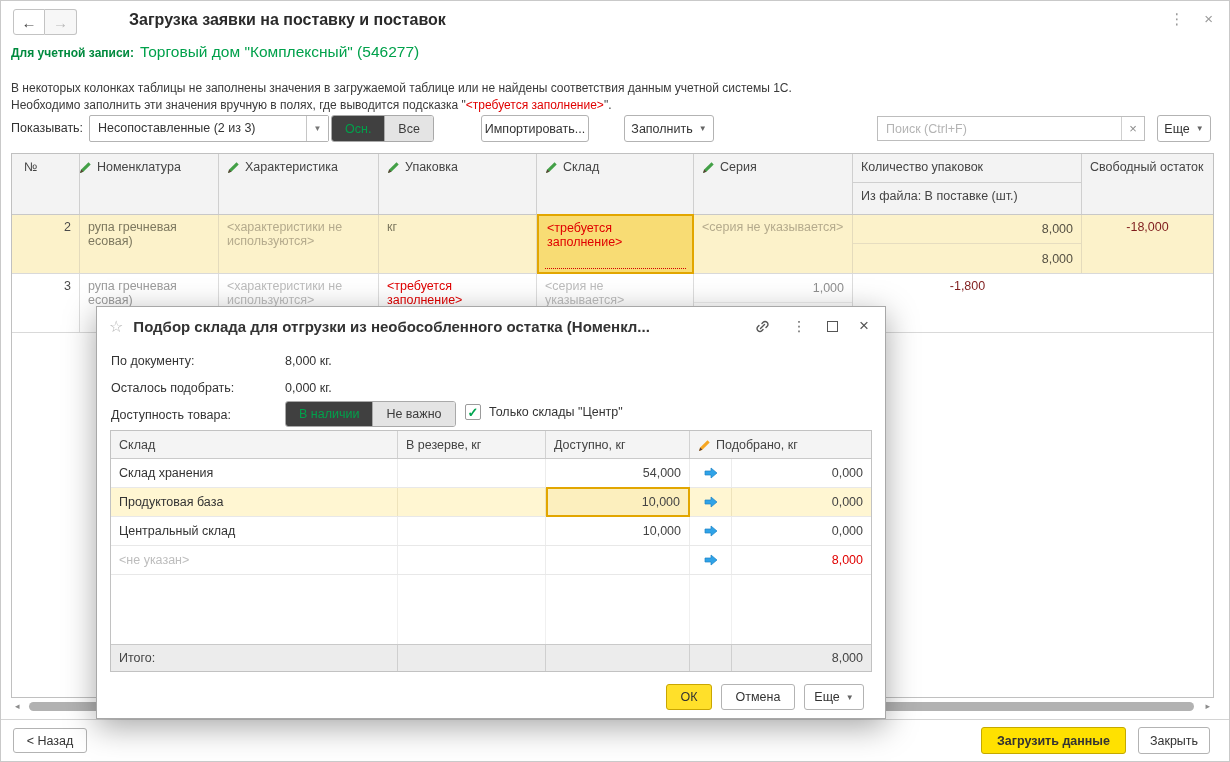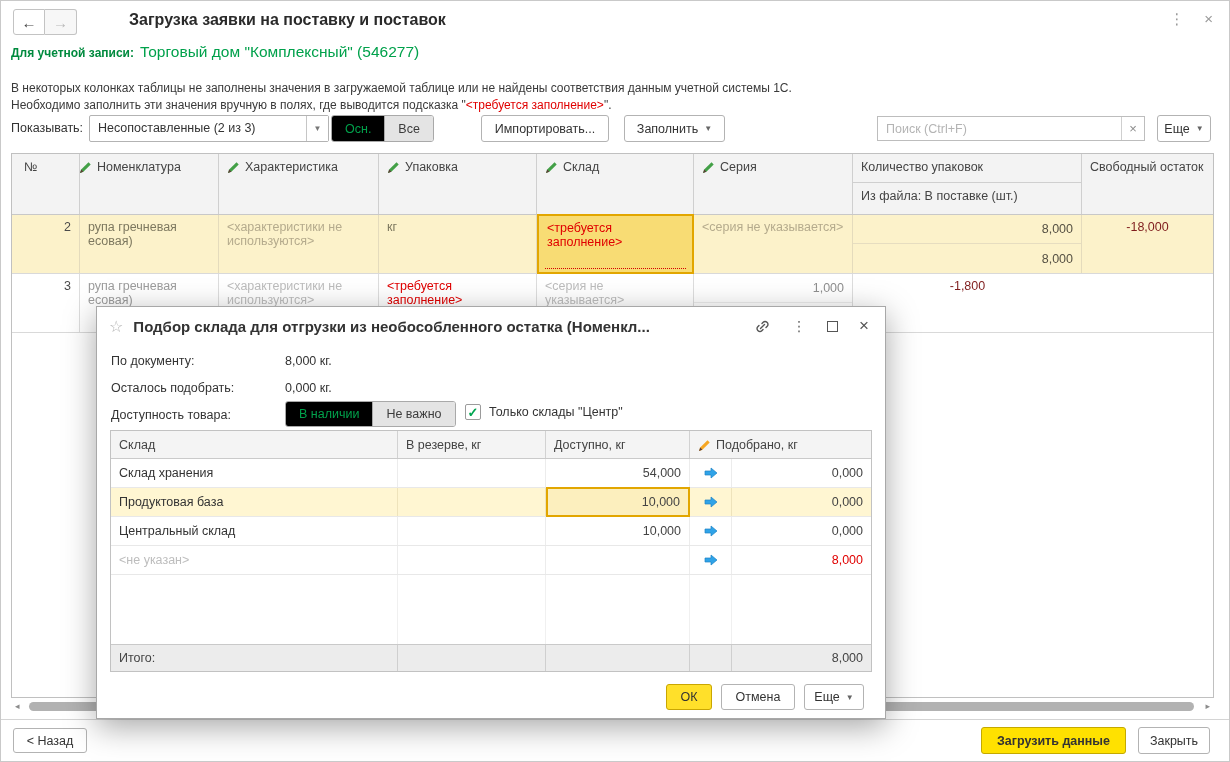--- a/index.html
+++ b/index.html
@@ -27,25 +27,25 @@
 
   
   .toolbar { position:absolute; left:10px; top:114px; right:18px; height:28px; font-size:12.5px; }
   .tb-label { position:absolute; left:0; top:6px; color:#333; }
   .combo { position:absolute; left:78px; top:0; width:240px; height:27px; border:1px solid #b3b3b3; border-radius:2px; background:#fff; display:flex; }
   .combo-text { flex:1; padding:5px 8px; color:#333; white-space:nowrap; overflow:hidden; }
   .combo-btn { width:22px; border-left:1px solid #c6c6c6; display:flex; align-items:center; justify-content:center; color:#777; font-size:8px; background:#fff; cursor:pointer; }
   .segment { position:absolute; display:flex; border:1px solid #a9a9a9; border-radius:3px; overflow:hidden; height:27px; }
   .segment.tb { left:320px; top:0; }
   .seg-btn { padding:0 13px; display:flex; align-items:center; background:#e4e4e4; color:#3c3c3c; cursor:pointer; }
-  .seg-btn.active { background:#000000; color:#00a14b; }
+  .seg-btn.active { background:#404040; color:#00a14b; }
   .seg-btn + .seg-btn { border-left:1px solid #a9a9a9; }
   .btn { display:inline-flex; align-items:center; justify-content:center; border:1px solid #b3b3b3; border-radius:3px; background:#fff; font-size:12.5px; color:#333; cursor:pointer; }
-  .tb-import { position:absolute; left:470px; top:0; width:128px; height:27px; }
-  .tb-fill { position:absolute; left:613px; top:0; width:101px; height:27px; }
+  .tb-import { position:absolute; left:470px; top:0; width:108px; height:27px; }
+  .tb-fill { position:absolute; left:613px; top:0; width:90px; height:27px; }
   .arrow-down { font-size:8px; color:#666; margin-left:6px; }
   .searchbox { position:absolute; right:66px; top:1px; width:268px; height:25px; border:1px solid #bdbdbd; display:flex; background:#fff; }
   .searchbox input { flex:1; border:none; outline:none; padding:0 8px; font-size:12.5px; font-family:"Liberation Sans",sans-serif; color:#4c1d95; }
   .searchbox input::placeholder { color:#b4b4b4; }
   .search-clear { width:23px; border-left:1px solid #cfcfcf; display:flex; align-items:center; justify-content:center; color:#8b8b8b; font-size:13px; cursor:pointer; }
   .tb-more { position:absolute; right:0; top:0; width:54px; height:27px; }
 
   
   .grid { position:absolute; left:10px; top:152px; width:1203px; height:545px; border:1px solid #c0c0c0; background:#fff; font-size:12.5px; }
   .g-row { display:grid; grid-template-columns:68px 139px 160px 158px 157px 159px 229px 131px; }

